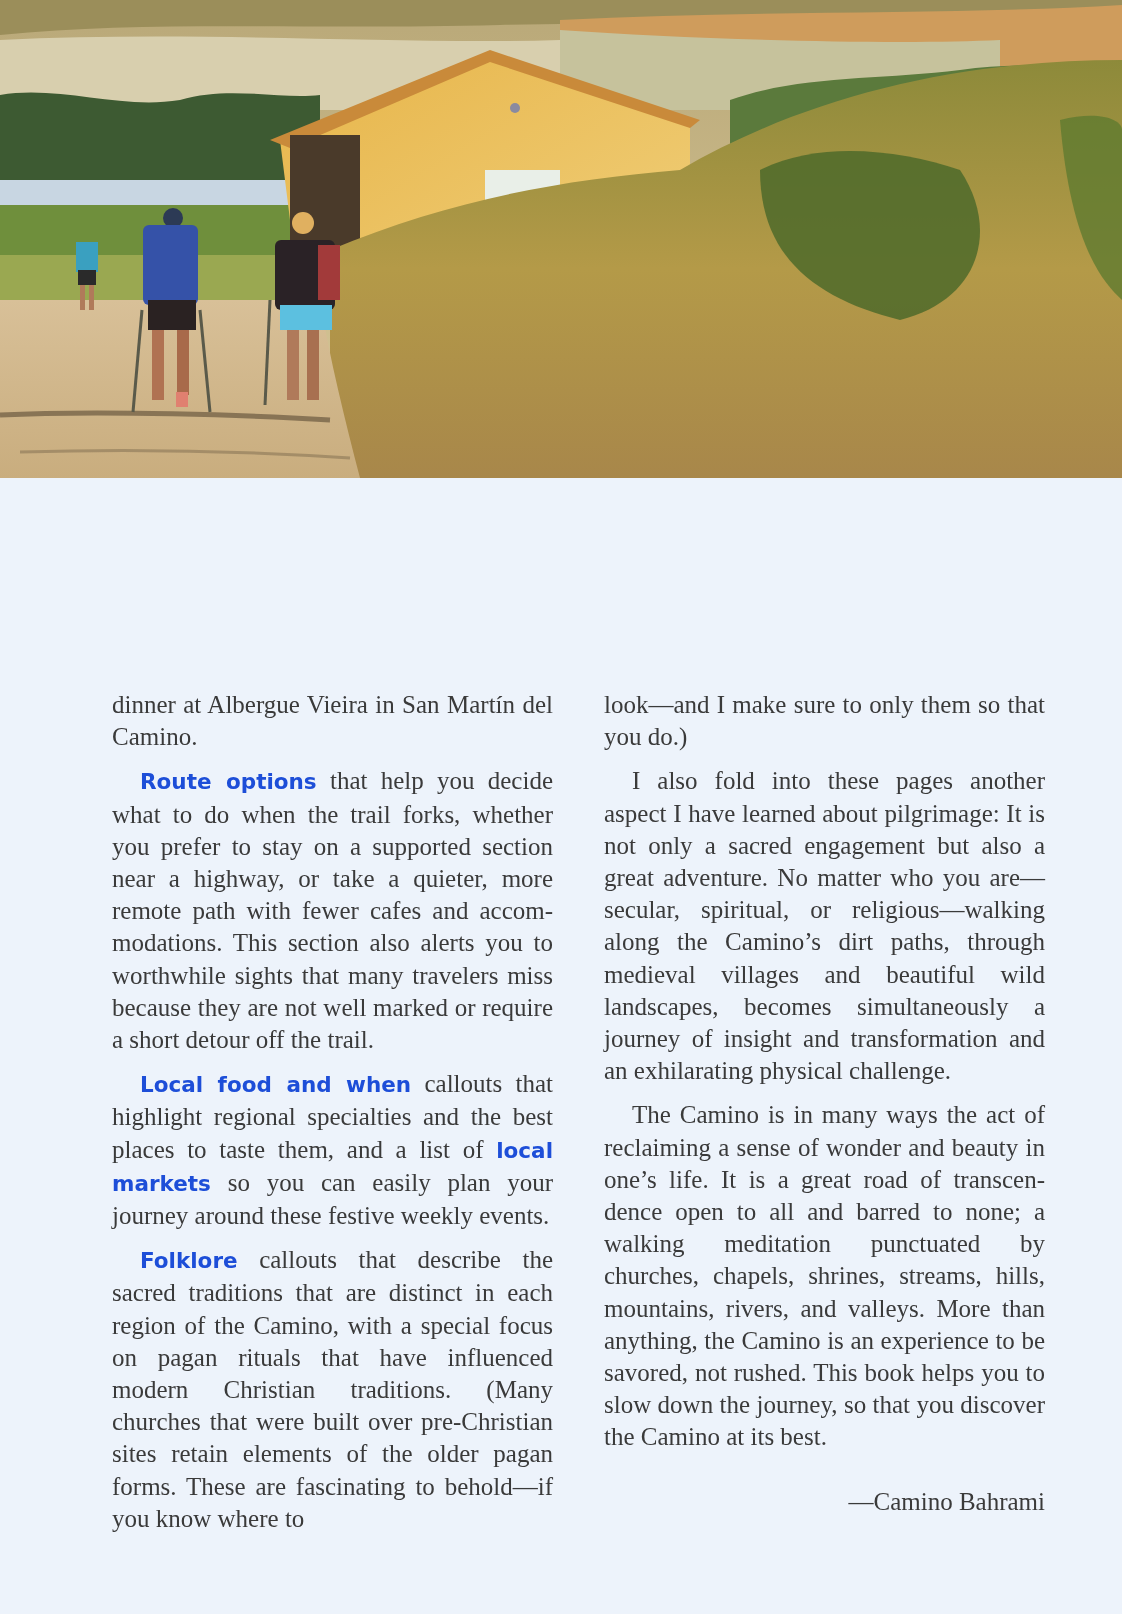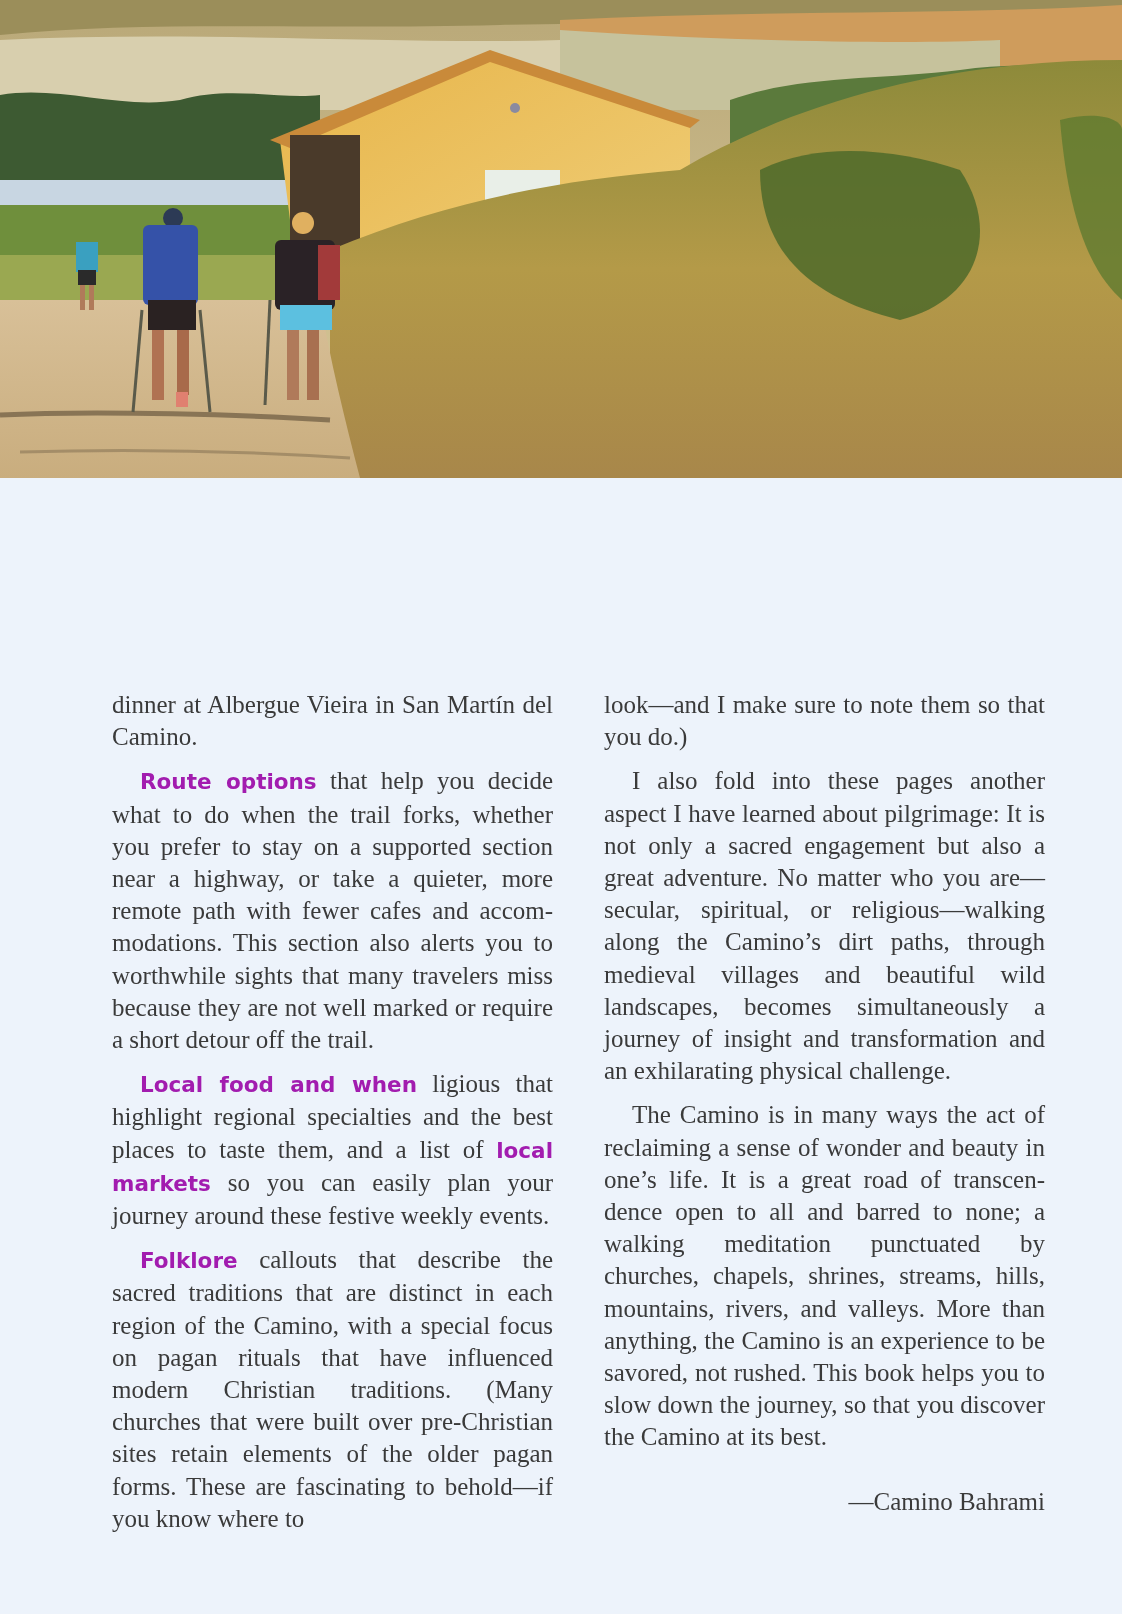--- a/index.html
+++ b/index.html
@@ -28,21 +28,21 @@
     text-align: justify;
     hyphens: manual;
   }
   .col-left { left: 100px; }
   .col-right { left: 592px; }
   .col p { margin: 12px; }
   .col p.indent { text-indent: 28px; }
   .kw {
     font-family: "DejaVu Sans", "Liberation Sans", sans-serif;
     font-weight: bold;
-    color: #a21caf;
+    color: #1d4ed8;
     font-size: 21.5px;
   }
   .sig {
     margin-top: 32px !important;
     text-align: right;
   }
 </style>
 </head>
 <body>
 
@@ -116,22 +116,22 @@
     <rect x="280" y="305" width="52" height="25" fill="#5cc0e0"></rect>
     <rect x="287" y="330" width="12" height="70" fill="#b07a5a"></rect>
     <rect x="307" y="330" width="12" height="70" fill="#a87050"></rect>
     <line x1="270" y1="300" x2="265" y2="405" stroke="#5a5a4a" stroke-width="3"></line>
   </svg>
 </div>
 
 <div class="col col-left">
   <p>dinner at Albergue Vieira in San Martín del Camino.</p>
   <p class="indent"><span class="kw">Route options</span><span> that help you decide what to do when the trail forks, whether you prefer to stay on a supported section near a highway, or take a quieter, more remote path with fewer cafes and accom­modations. This section also alerts you to worthwhile sights that many travelers miss because they are not well marked or require a short detour off the trail.</span></p>
-  <p class="indent"><span class="kw">Local food and when</span><span> ligious that highlight regional specialties and the best places to taste them, and a list of </span><span class="kw">local markets</span><span> so you can easily plan your journey around these festive weekly events.</span></p>
+  <p class="indent"><span class="kw">Local food and when</span><span> callouts that highlight regional specialties and the best places to taste them, and a list of </span><span class="kw">local markets</span><span> so you can easily plan your journey around these festive weekly events.</span></p>
   <p class="indent"><span class="kw">Folklore</span><span> callouts that describe the sacred traditions that are distinct in each region of the Camino, with a spe­cial focus on pagan rituals that have in­fluenced modern Christian traditions. (Many churches that were built over pre-Christian sites retain elements of the older pagan forms. These are fasci­nating to behold—if you know where to</span></p>
 </div>
 
 <div class="col col-right">
-  <p>look—and I make sure to note them so that you do.)</p>
+  <p>look—and I make sure to only them so that you do.)</p>
   <p class="indent">I also fold into these pages another aspect I have learned about pilgrim­age: It is not only a sacred engagement but also a great adventure. No matter who you are—secular, spiritual, or re­ligious—walking along the Camino’s dirt paths, through medieval villages and beautiful wild landscapes, becomes simultaneously a journey of insight and transformation and an exhilarating physical challenge.</p>
   <p class="indent">The Camino is in many ways the act of reclaiming a sense of wonder and beauty in one’s life. It is a great road of transcen­dence open to all and barred to none; a walking meditation punctuated by churches, chapels, shrines, streams, hills, mountains, rivers, and valleys. More than anything, the Camino is an experience to be savored, not rushed. This book helps you to slow down the journey, so that you discover the Camino at its best.</p>
   <p class="sig">—Camino Bahrami</p>
 </div>
 
 </body></html>

